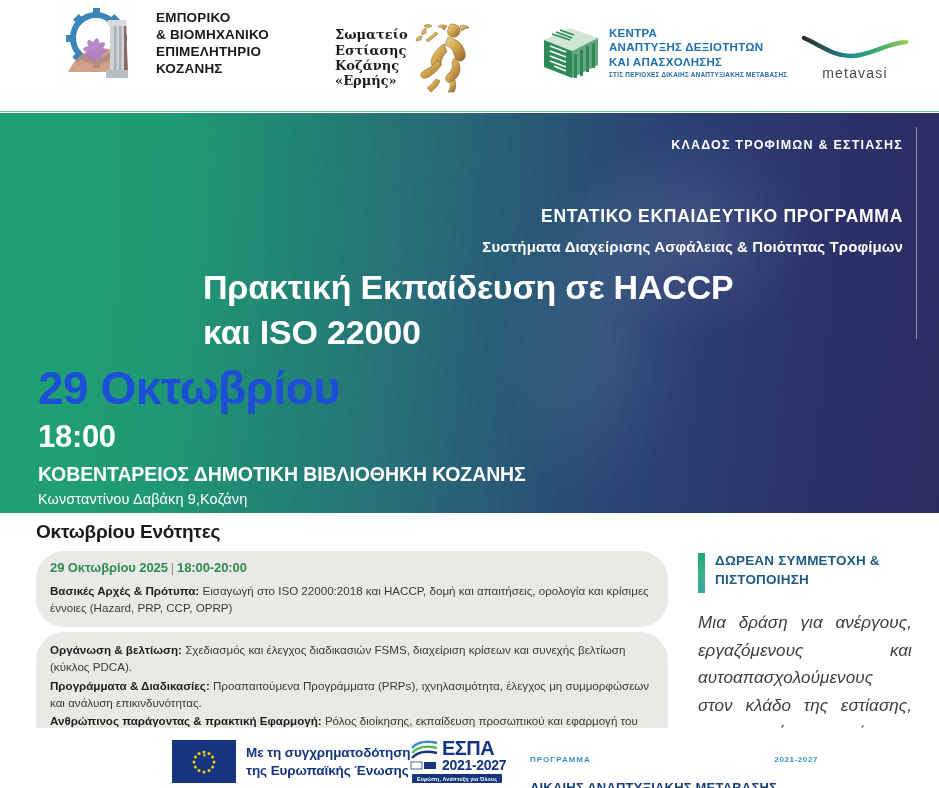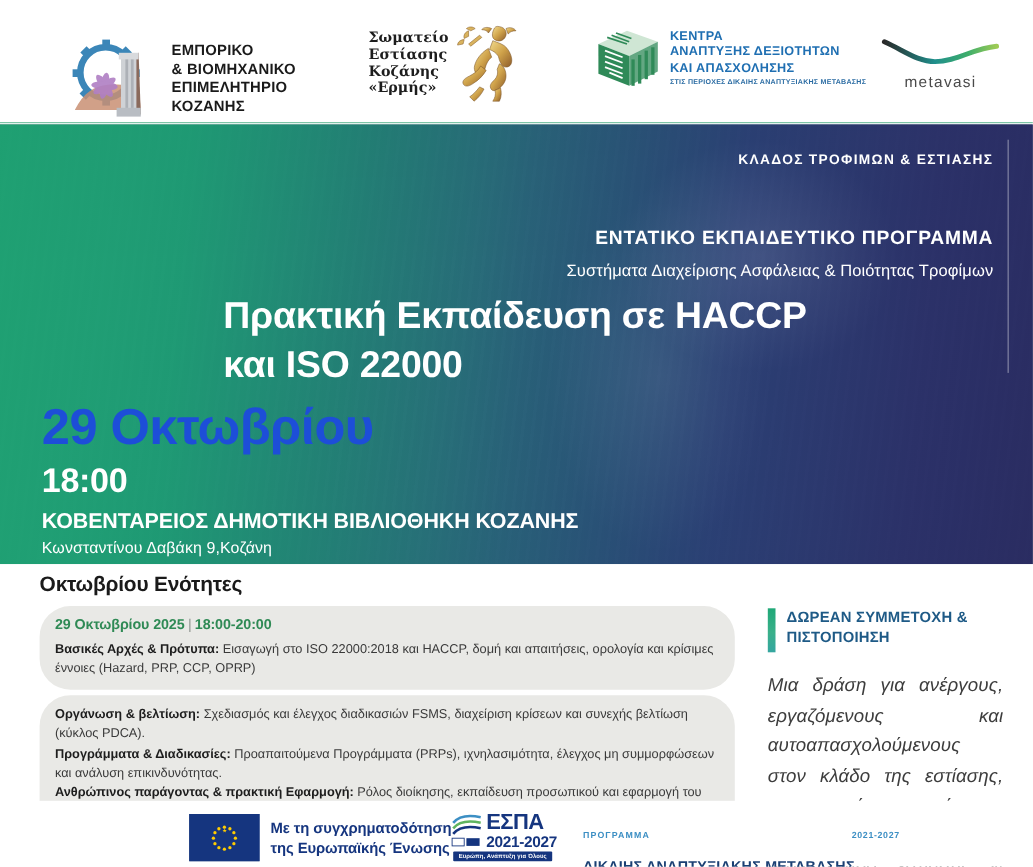--- a/index.html
+++ b/index.html
@@ -30,21 +30,21 @@
     border-bottom: 1.5px solid #6fbf9e;
   }
 
   .logo {
     position: absolute;
     display: flex;
     align-items: center;
   }
 
   
-  .logo-chamber { left: 62px; top: 34px; }
+  .logo-chamber { left: 62px; top: 6px; }
   .chamber-mark {
     position: relative;
     width: 86px; height: 76px;
     flex: 0 0 auto;
   }
   .chamber-text {
     margin-left: 8px;
     font-size: 13.5px;
     font-weight: bold;
     line-height: 1.25;
@@ -163,21 +163,21 @@
     right: 36px; top: 93px;
     font-size: 17.5px;
     font-weight: bold;
     color: #ffffff;
     letter-spacing: .7px;
   }
   .hero-sub2 {
     position: absolute;
     right: 36px; top: 125px;
     font-size: 15px;
-    font-weight: normal;
+    font-weight: bold;
     color: #ffffff;
     letter-spacing: .1px;
   }
   .hero-title {
     position: absolute;
     right: 36px; top: 152px;
     width: 700px;
     text-align: left;
     font-size: 34px;
     font-weight: bold;

